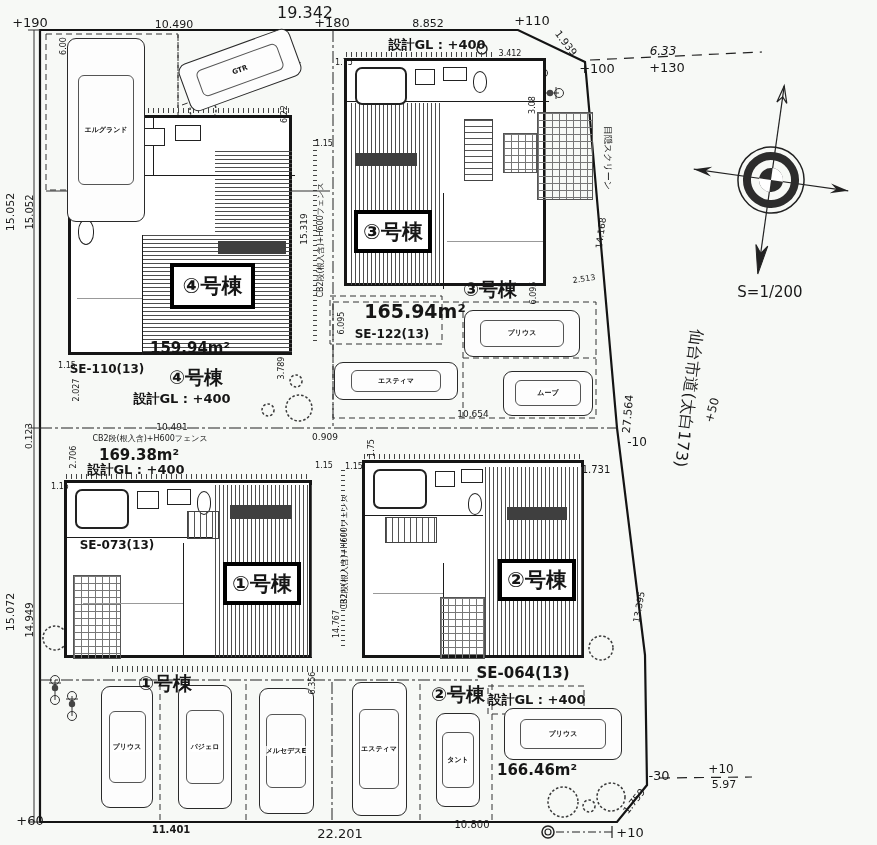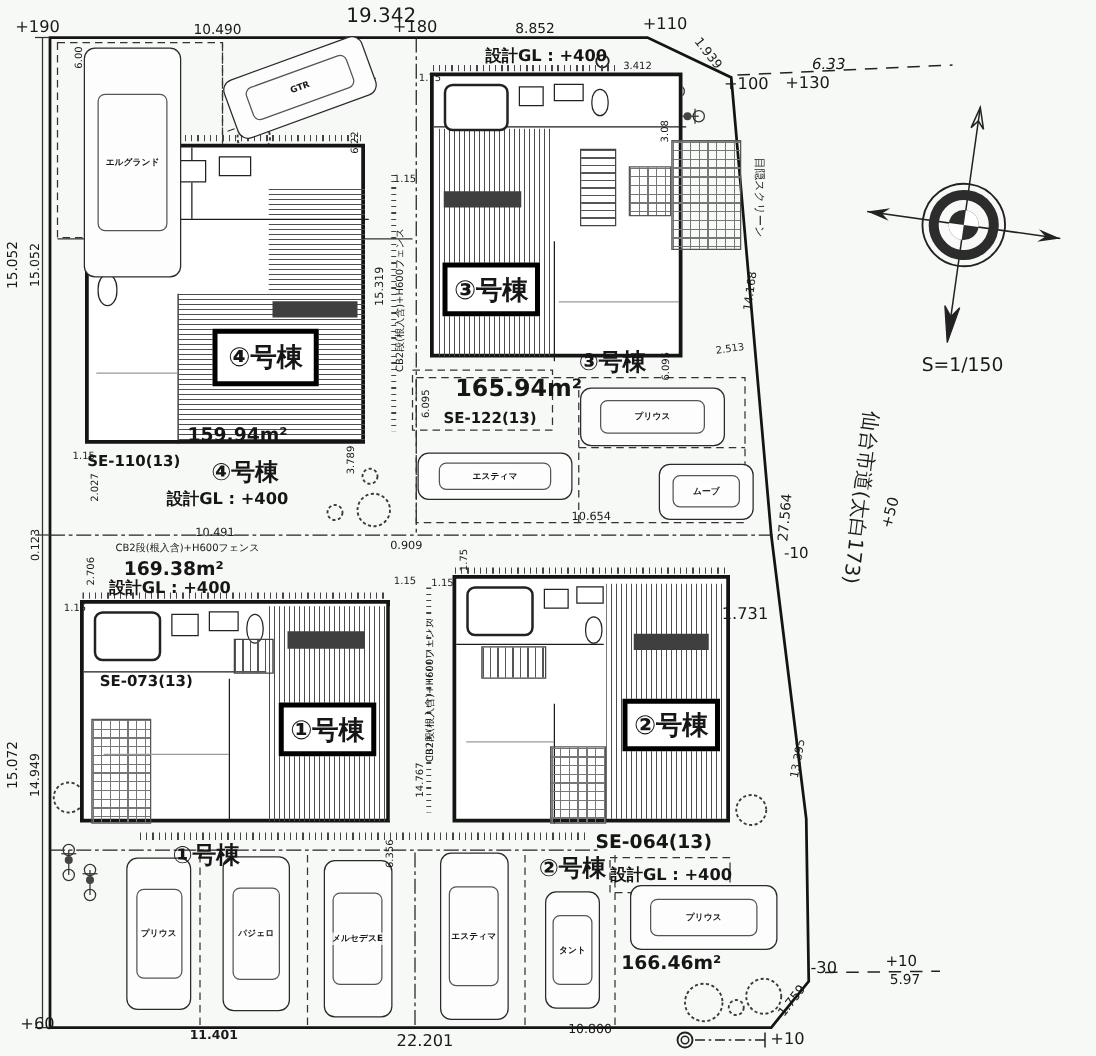--- a/index.html
+++ b/index.html
@@ -242,21 +242,21 @@
         <span class="car-label">GTR</span>
       </div>
       <div class="car" style="left: 464px; top: 309.5px; width: 116px; height: 47px; transform: rotate(0deg);">
         <div class="cabin"></div>
         <span class="car-label">プリウス</span>
       </div>
       <div class="car" style="left: 334px; top: 362px; width: 124px; height: 38px; transform: rotate(0deg);">
         <div class="cabin"></div>
         <span class="car-label">エスティマ</span>
       </div>
-      <div class="car" style="left: 503px; top: 370.5px; width: 76px; height: 45px; transform: rotate(0deg); margin-left: 24px;">
+      <div class="car" style="left: 503px; top: 370.5px; width: 90px; height: 45px; transform: rotate(0deg);">
         <div class="cabin"></div>
         <span class="car-label">ムーブ</span>
       </div>
       <div class="car" style="left: 101px; top: 686px; width: 52px; height: 122px; transform: rotate(0deg);">
         <div class="cabin"></div>
         <span class="car-label">プリウス</span>
       </div>
       <div class="car" style="left: 178px; top: 685px; width: 54px; height: 124px; transform: rotate(0deg);">
         <div class="cabin"></div>
         <span class="car-label">パジェロ</span>
@@ -280,21 +280,21 @@
     </div>
   <div id="ann-layer">
       <span class="ann" style="left: 30px; top: 22px; font-size: 13px; transform: translate(-50%, -50%) rotate(0deg);">+190</span>
       <span class="ann" style="left: 174px; top: 24px; font-size: 11px; transform: translate(-50%, -50%) rotate(0deg);">10.490</span>
       <span class="ann" style="left: 305px; top: 12px; font-size: 16px; transform: translate(-50%, -50%) rotate(0deg);">19.342</span>
       <span class="ann" style="left: 332px; top: 22px; font-size: 13px; transform: translate(-50%, -50%) rotate(0deg);">+180</span>
       <span class="ann" style="left: 428px; top: 23px; font-size: 11px; transform: translate(-50%, -50%) rotate(0deg);">8.852</span>
       <span class="ann" style="left: 532px; top: 20px; font-size: 13px; transform: translate(-50%, -50%) rotate(0deg);">+110</span>
       <span class="ann" style="left: 566px; top: 43px; font-size: 10px; transform: translate(-50%, -50%) rotate(52deg);">1.939</span>
       <span class="ann" style="left: 663px; top: 51px; font-size: 12px; transform: translate(-50%, -50%) rotate(0deg); font-style: italic;">6.33</span>
-      <span class="ann" style="left: 646px; top: 67px; font-size: 13px; transform: translate(-50%, -50%) rotate(0deg);">+130</span>
+      <span class="ann" style="left: 667px; top: 67px; font-size: 13px; transform: translate(-50%, -50%) rotate(0deg);">+130</span>
       <span class="ann" style="left: 597px; top: 68px; font-size: 13px; transform: translate(-50%, -50%) rotate(0deg);">+100</span>
       <span class="ann" style="left: 510px; top: 53px; font-size: 8px; transform: translate(-50%, -50%) rotate(0deg);">3.412</span>
       <span class="ann" style="left: 344px; top: 62px; font-size: 8px; transform: translate(-50%, -50%) rotate(0deg);">1.75</span>
       <span class="ann" style="left: 63px; top: 46px; font-size: 8px; transform: translate(-50%, -50%) rotate(-90deg);">6.00</span>
       <span class="ann" style="left: 284px; top: 114px; font-size: 8px; transform: translate(-50%, -50%) rotate(-90deg);">6.22</span>
       <span class="ann" style="left: 324px; top: 143px; font-size: 8px; transform: translate(-50%, -50%) rotate(0deg);">1.15</span>
       <span class="ann" style="left: 10px; top: 212px; font-size: 11px; transform: translate(-50%, -50%) rotate(-90deg);">15.052</span>
       <span class="ann" style="left: 29px; top: 212px; font-size: 10px; transform: translate(-50%, -50%) rotate(-90deg);">15.052</span>
       <span class="ann" style="left: 29px; top: 436px; font-size: 9px; transform: translate(-50%, -50%) rotate(-90deg);">0.123</span>
       <span class="ann" style="left: 10px; top: 612px; font-size: 11px; transform: translate(-50%, -50%) rotate(-90deg);">15.072</span>
@@ -322,23 +322,23 @@
       <span class="ann" style="left: 634px; top: 801px; font-size: 10px; transform: translate(-50%, -50%) rotate(-52deg);">1.759</span>
       <span class="ann" style="left: 630px; top: 832px; font-size: 13px; transform: translate(-50%, -50%) rotate(0deg);">+10</span>
       <span class="ann" style="left: 171px; top: 829px; font-size: 10px; transform: translate(-50%, -50%) rotate(0deg); font-weight: bold;">11.401</span>
       <span class="ann" style="left: 340px; top: 833px; font-size: 13px; transform: translate(-50%, -50%) rotate(0deg);">22.201</span>
       <span class="ann" style="left: 472px; top: 824px; font-size: 10px; transform: translate(-50%, -50%) rotate(0deg);">10.800</span>
       <span class="ann" style="left: 73px; top: 457px; font-size: 8px; transform: translate(-50%, -50%) rotate(-90deg);">2.706</span>
       <span class="ann" style="left: 60px; top: 486px; font-size: 8px; transform: translate(-50%, -50%) rotate(0deg);">1.15</span>
       <span class="ann" style="left: 324px; top: 465px; font-size: 8px; transform: translate(-50%, -50%) rotate(0deg);">1.15</span>
       <span class="ann" style="left: 354px; top: 466px; font-size: 8px; transform: translate(-50%, -50%) rotate(0deg);">1.15</span>
       <span class="ann" style="left: 371px; top: 448px; font-size: 8px; transform: translate(-50%, -50%) rotate(-90deg);">1.75</span>
-      <span class="ann" style="left: 596px; top: 469px; font-size: 13px; transform: translate(-50%, -50%) rotate(0deg); margin-top: 23px;">1.731</span>
+      <span class="ann" style="left: 596px; top: 469px; font-size: 10px; transform: translate(-50%, -50%) rotate(0deg);">1.731</span>
       <span class="ann" style="left: 336px; top: 624px; font-size: 8px; transform: translate(-50%, -50%) rotate(-90deg);">14.767</span>
       <span class="ann" style="left: 312px; top: 683px; font-size: 8px; transform: translate(-50%, -50%) rotate(-90deg);">6.356</span>
       <span class="ann" style="left: 320px; top: 240px; font-size: 8px; transform: translate(-50%, -50%) rotate(-90deg);">CB2段(根入含)+H600フェンス</span>
       <span class="ann" style="left: 344px; top: 552px; font-size: 8px; transform: translate(-50%, -50%) rotate(-90deg);">CB2段(根入含)+H600フェンス</span>
       <span class="ann" style="left: 150px; top: 438px; font-size: 8px; transform: translate(-50%, -50%) rotate(0deg);">CB2段(根入含)+H600フェンス</span>
       <span class="ann" style="left: 607px; top: 158px; font-size: 9px; transform: translate(-50%, -50%) rotate(90deg);">目隠スクリーン</span>
       <span class="ann" style="left: 688px; top: 398px; font-size: 16px; transform: translate(-50%, -50%) rotate(97deg);">仙台市道(太白173)</span>
-      <span class="ann" style="left: 770px; top: 292px; font-size: 15px; transform: translate(-50%, -50%) rotate(0deg);">S=1/150</span>
+      <span class="ann" style="left: 770px; top: 292px; font-size: 15px; transform: translate(-50%, -50%) rotate(0deg);">S=1/200</span>
     </div>
 </div>
 
 </body></html>

